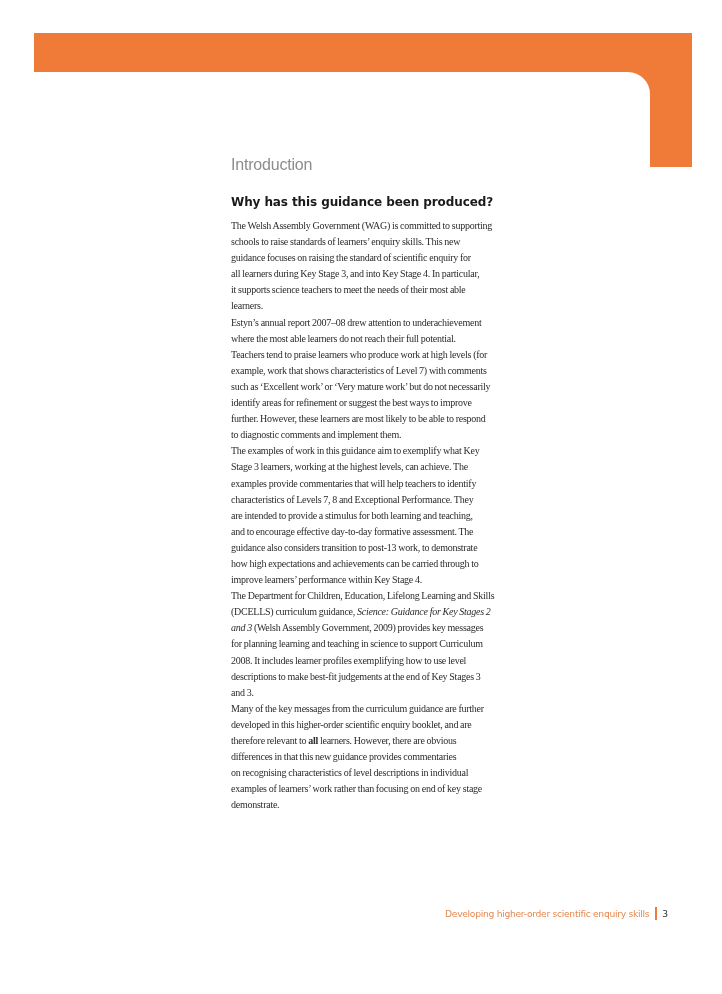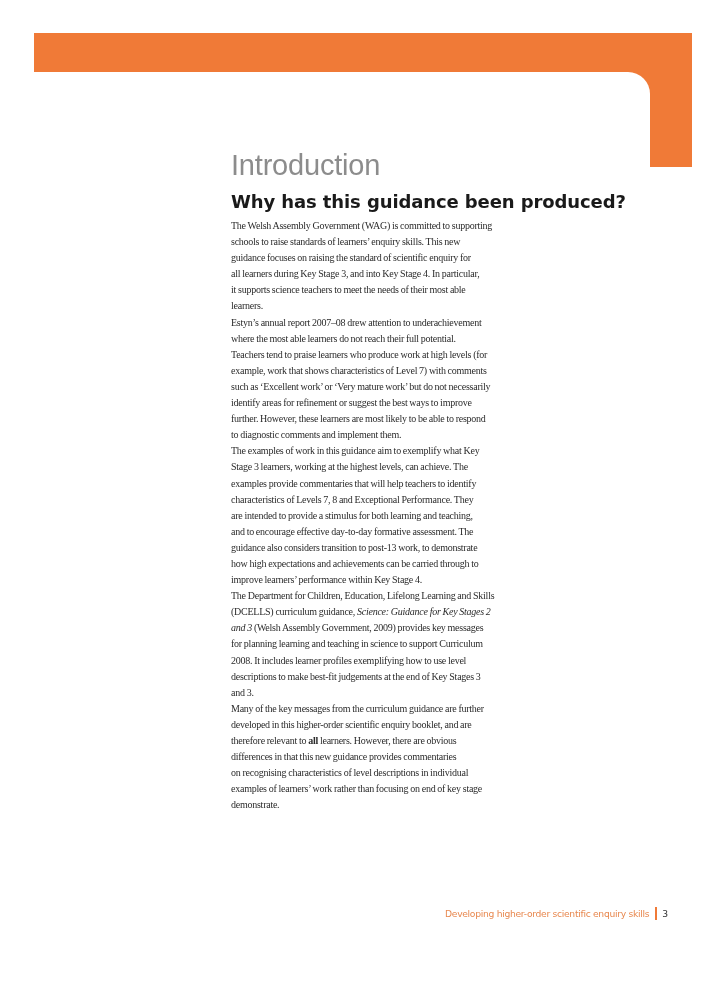--- a/index.html
+++ b/index.html
@@ -49,30 +49,30 @@
     }
     .content {
       position: absolute;
       left: 231px;
       top: 150px;
       width: 400px;
     }
     .section-title {
       font-family: "Liberation Sans", "DejaVu Sans", sans-serif;
       font-weight: normal;
-      font-size: 29px;
+      font-size: 16px;
       color: #8c8c8c;
       margin: 0;
       line-height: 30px;
       letter-spacing: -0.2px;
     }
     .subheading {
       font-family: "DejaVu Sans", sans-serif;
       font-weight: bold;
-      font-size: 18px;
+      font-size: 12px;
       color: #1a1a1a;
       margin: 12px 0 0 0;
       line-height: 20px;
       letter-spacing: -0.1px;
     }
     .para {
       font-family: Liberation Serif, serif;
       font-size: 10px;
       line-height: 16.1px;
       color: #2b2b2b;

